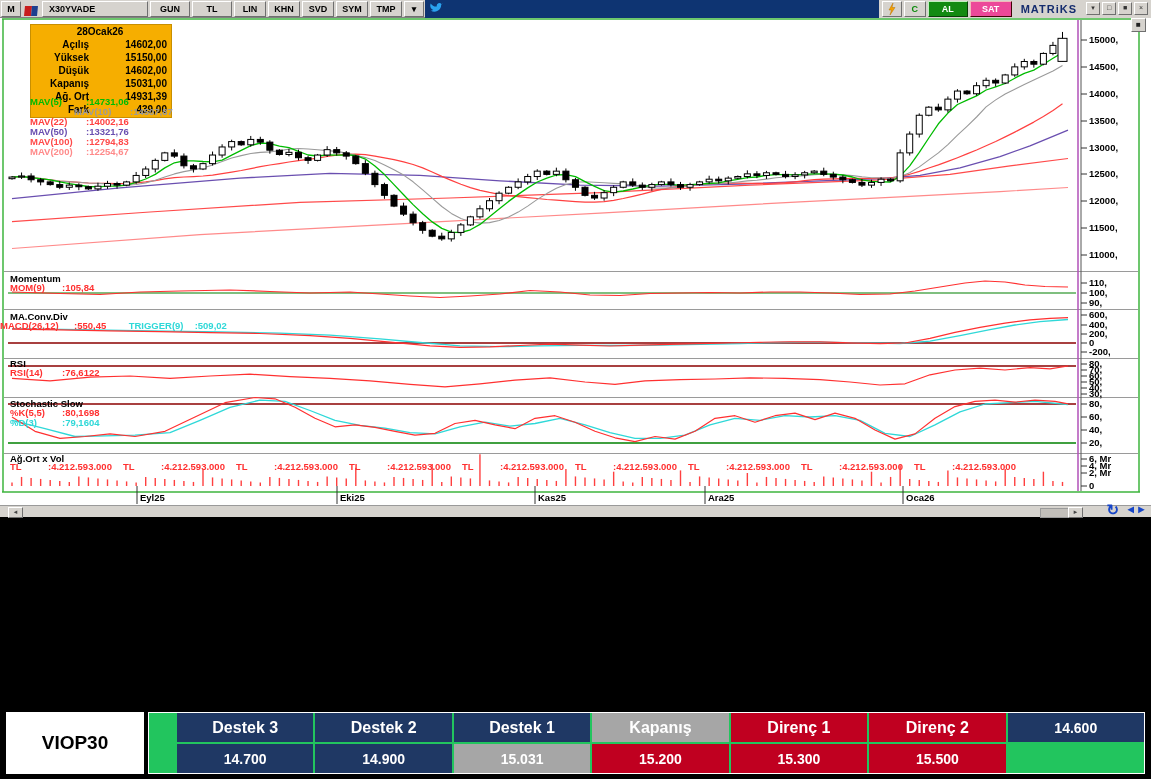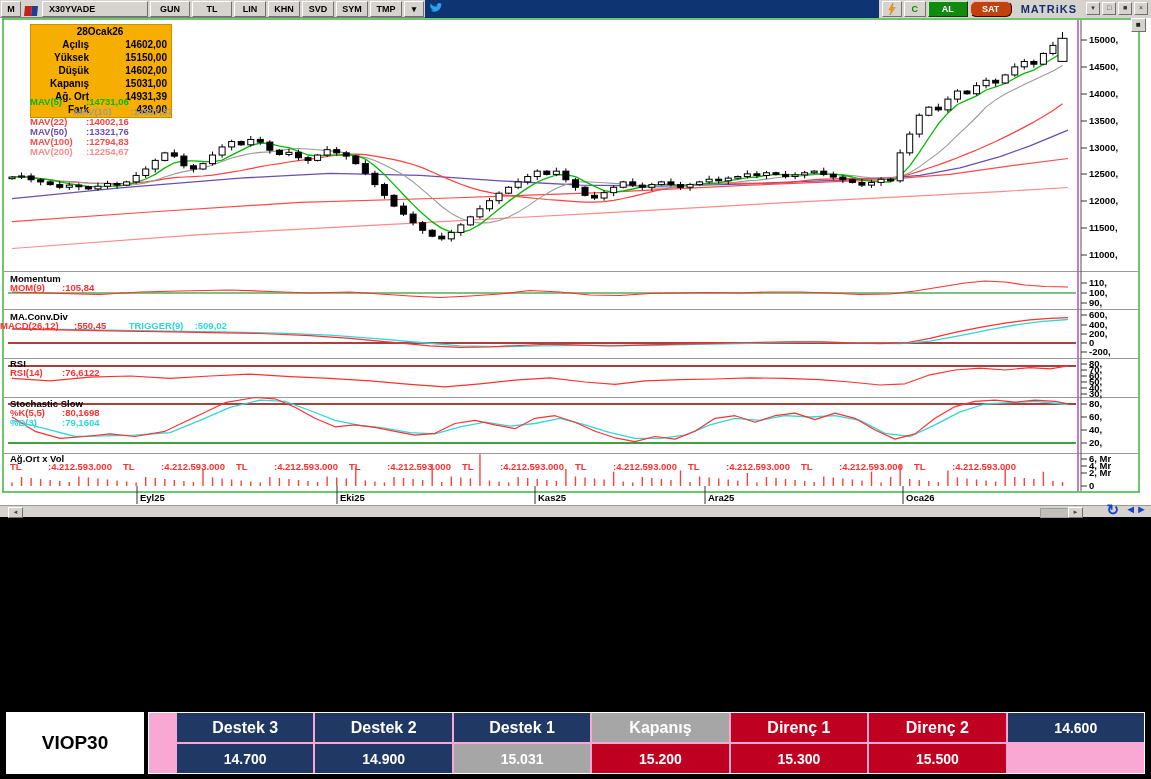--- a/index.html
+++ b/index.html
@@ -11,21 +11,21 @@
   .tbtn{height:14px;margin:0 1px;padding:0 6px;background:#d6d3ce;border:1px solid;
         border-color:#fff #6f6f6f #6f6f6f #fff;font-size:9px;font-weight:bold;color:#000;
         display:flex;align-items:center;justify-content:center;cursor:default;}
   .menu-btn{width:14px;padding:0 2px;}
   .sym-field{width:92px;justify-content:flex-start;background:#d6d3ce;}
   .flagicon{width:15px;height:12px;margin:0 2px;position:relative;}
   .navyfill{flex:1;height:18px;background:#0e3472;display:flex;align-items:center;}
   .twitter{margin-left:4px;}
   .rgroup{display:flex;align-items:center;height:18px;background:#d6d3ce;padding:0 2px;}
   .albtn{background:#128a12;color:#fff;border-color:#bff0bf #063e06 #063e06 #bff0bf;width:26px;}
-  .satbtn{background:#c2410c;color:#fff;border-color:#f0baba #3f0505 #3f0505 #f0baba;width:28px;border-radius:6px;}
+  .satbtn{background:#ec4899;color:#fff;border-color:#f0baba #3f0505 #3f0505 #f0baba;width:28px;}
   .cbtn{color:#0a8a0a;width:14px;padding:0 3px;}
   .brand{font-size:11px;font-weight:bold;color:#152c6e;letter-spacing:1px;padding:0 8px;}
   .winbtn{width:12px;height:11px;margin:0 1px;background:#d6d3ce;border:1px solid;
           border-color:#fff #6f6f6f #6f6f6f #fff;font-size:7px;line-height:9px;text-align:center;color:#333;}
   
   .chartwrap{position:absolute;top:18px;left:0;width:1151px;height:499px;background:#fff;}
   .ov{position:absolute;font-weight:bold;white-space:nowrap;}
   .infobox{left:30px;top:6px;width:134px;background:#f6ae00;padding:1px 5px 2px 3px;
            font-size:10px;color:#000;box-shadow:0 0 0 1px #c88f00 inset;}
   .infobox .t{text-align:center;font-weight:bold;line-height:13px;}
@@ -50,21 +50,21 @@
   .refresh{position:absolute;top:-5px;right:32px;font-size:15px;color:#1645c8;font-weight:bold;}
   .miniwin{position:absolute;top:0px;right:5px;width:13px;height:12px;background:#d6d3ce;
            border:1px solid;border-color:#fff #6f6f6f #6f6f6f #fff;font-size:8px;line-height:11px;
            text-align:center;color:#222;}
   
   .sr-table{position:absolute;left:0;top:708px;width:1151px;height:71px;background:#000;
             display:flex;align-items:stretch;padding:4px 6px 5px 6px;box-sizing:border-box;}
   .viop{width:138px;background:#fff;color:#000;display:flex;align-items:center;justify-content:center;
         font-size:19px;font-weight:bold;margin-right:4px;}
   .srgrid{flex:1;display:grid;grid-template-columns:repeat(7,1fr);grid-template-rows:1fr 1fr;
-          gap:2px;background:#f9a8d4;border:1px solid #fff;padding-left:28px;}
+          gap:2px;background:#22c55e;border:1px solid #fff;padding-left:28px;}
   .cell{display:flex;align-items:center;justify-content:center;color:#fff;font-weight:bold;}
   .cell.h{font-size:16px;} .cell.v{font-size:14px;}
   .support{background:#1f3864;} .closebg{background:#a6a6a6;} .resistance{background:#c00020;}
 </style>
 </head>
 <body>
 
 <div class="app">
 
   <div class="toolbar">

